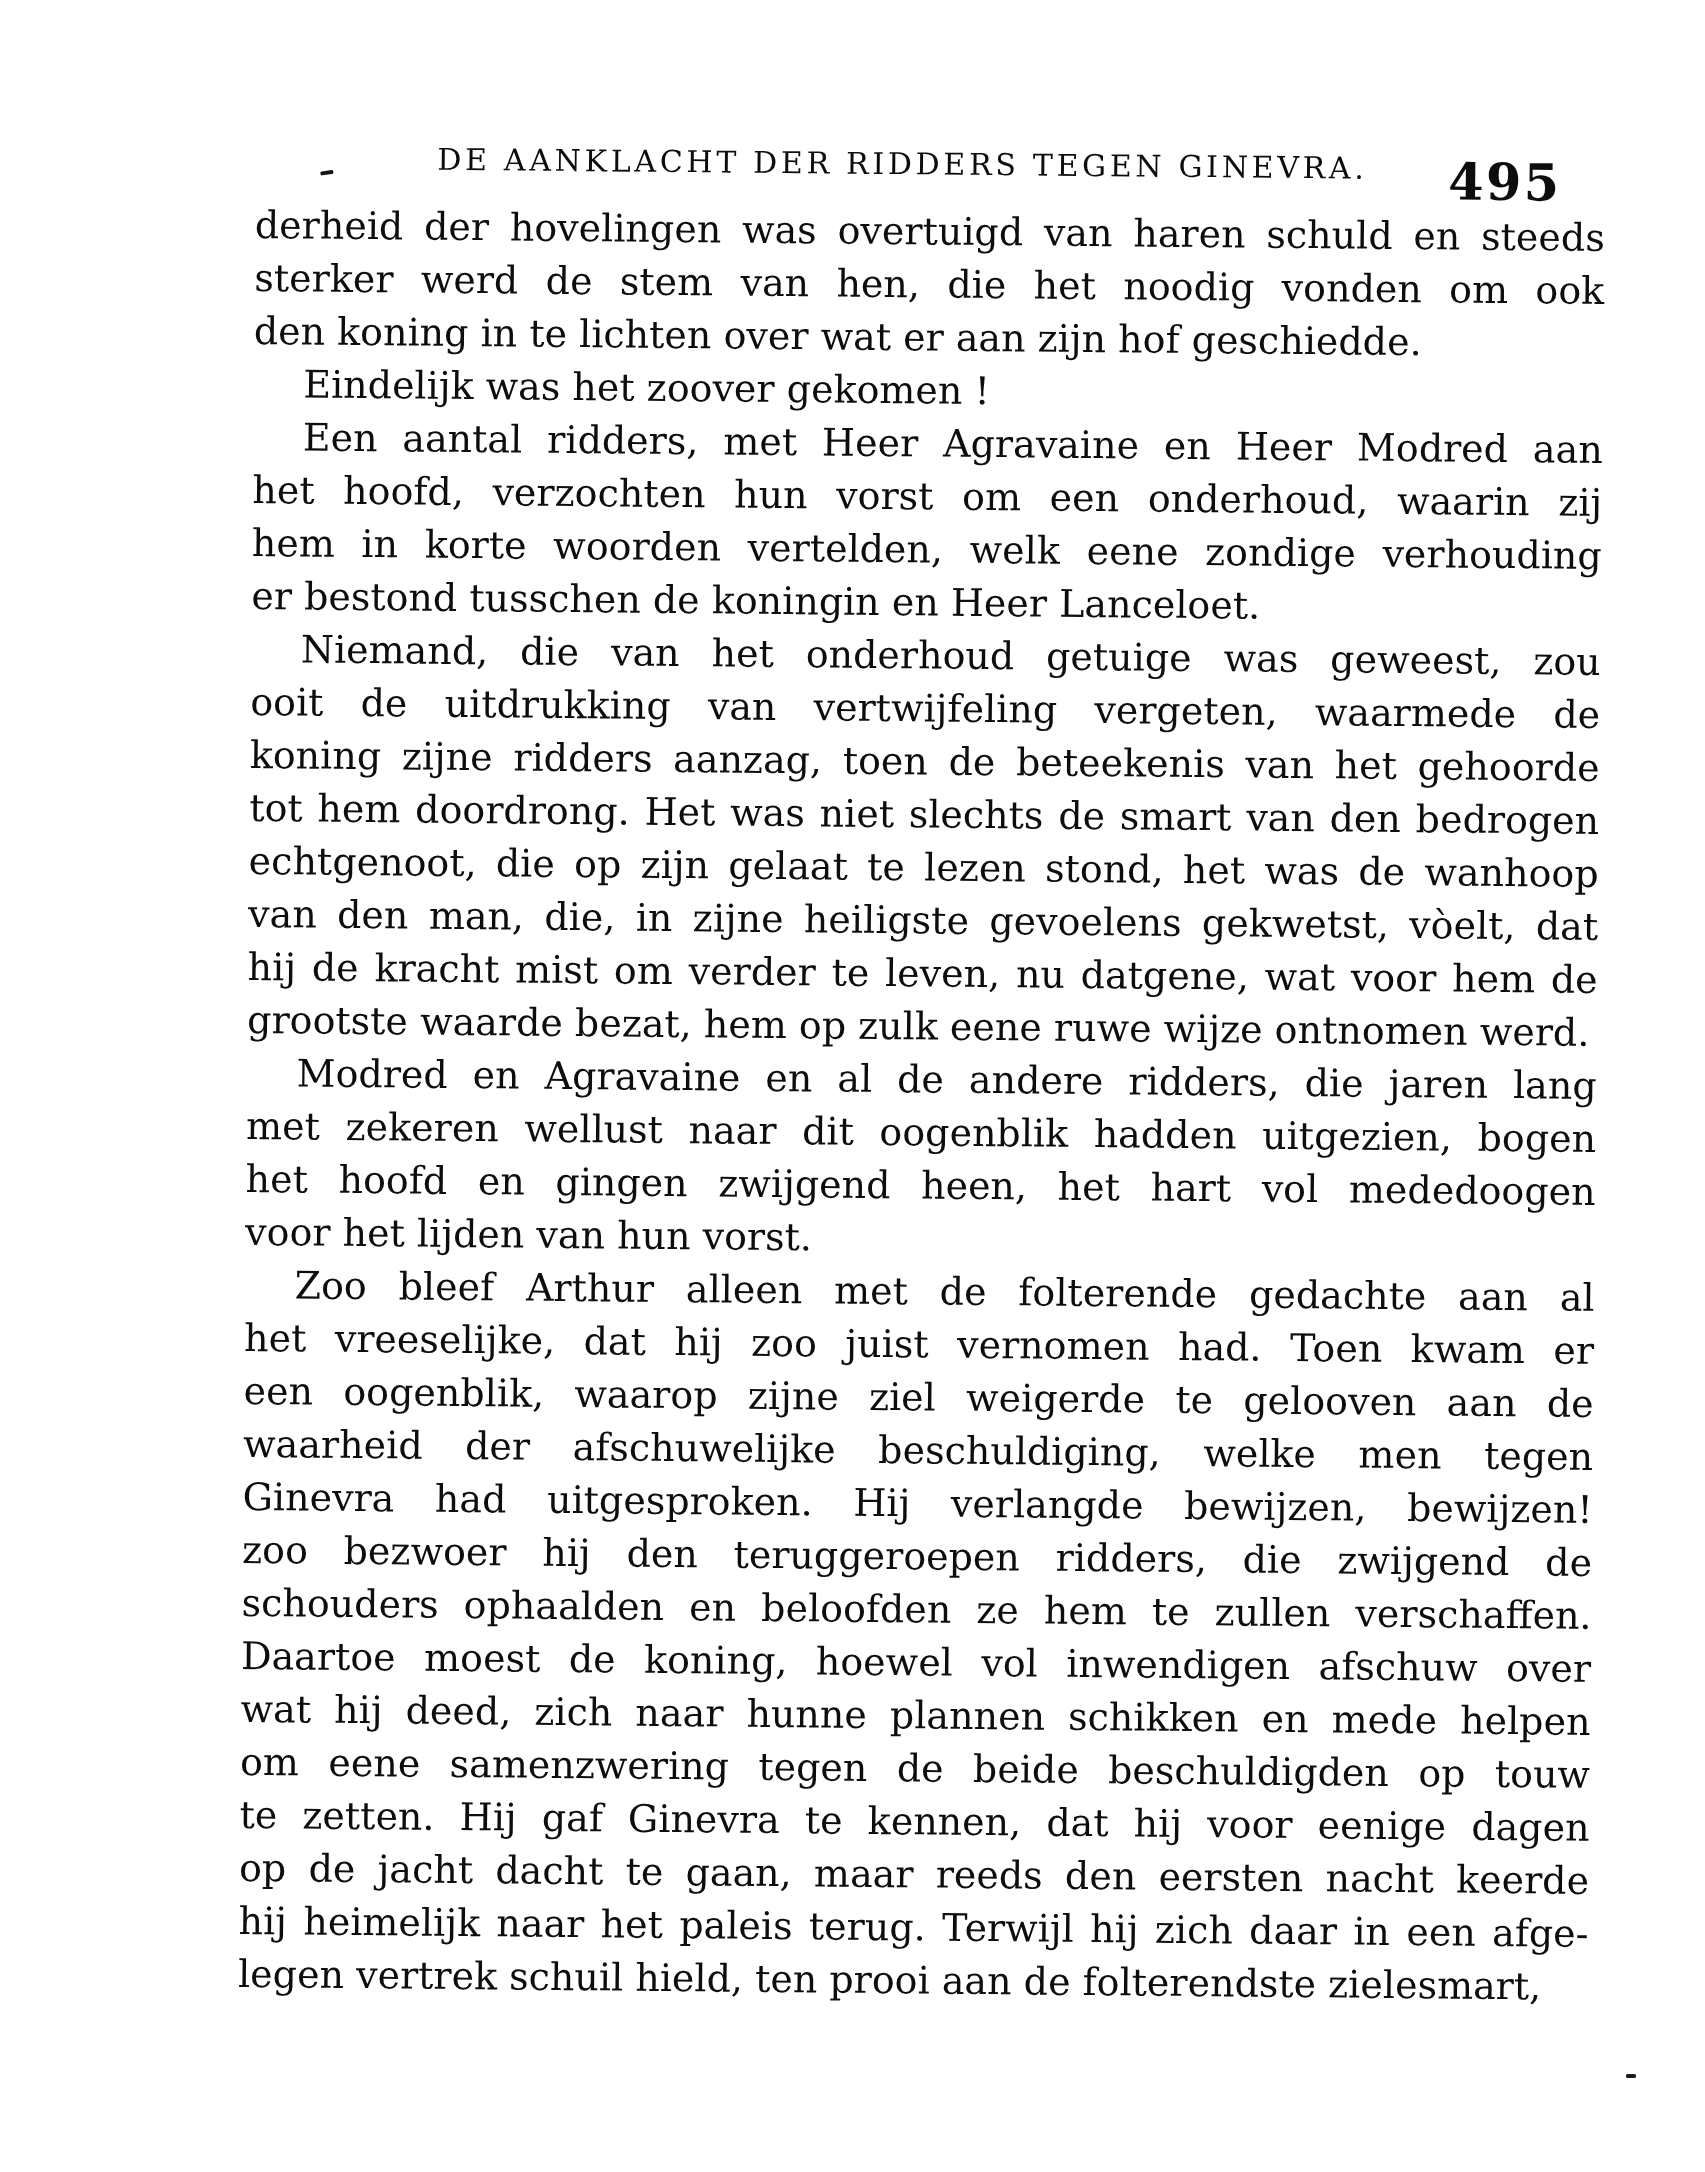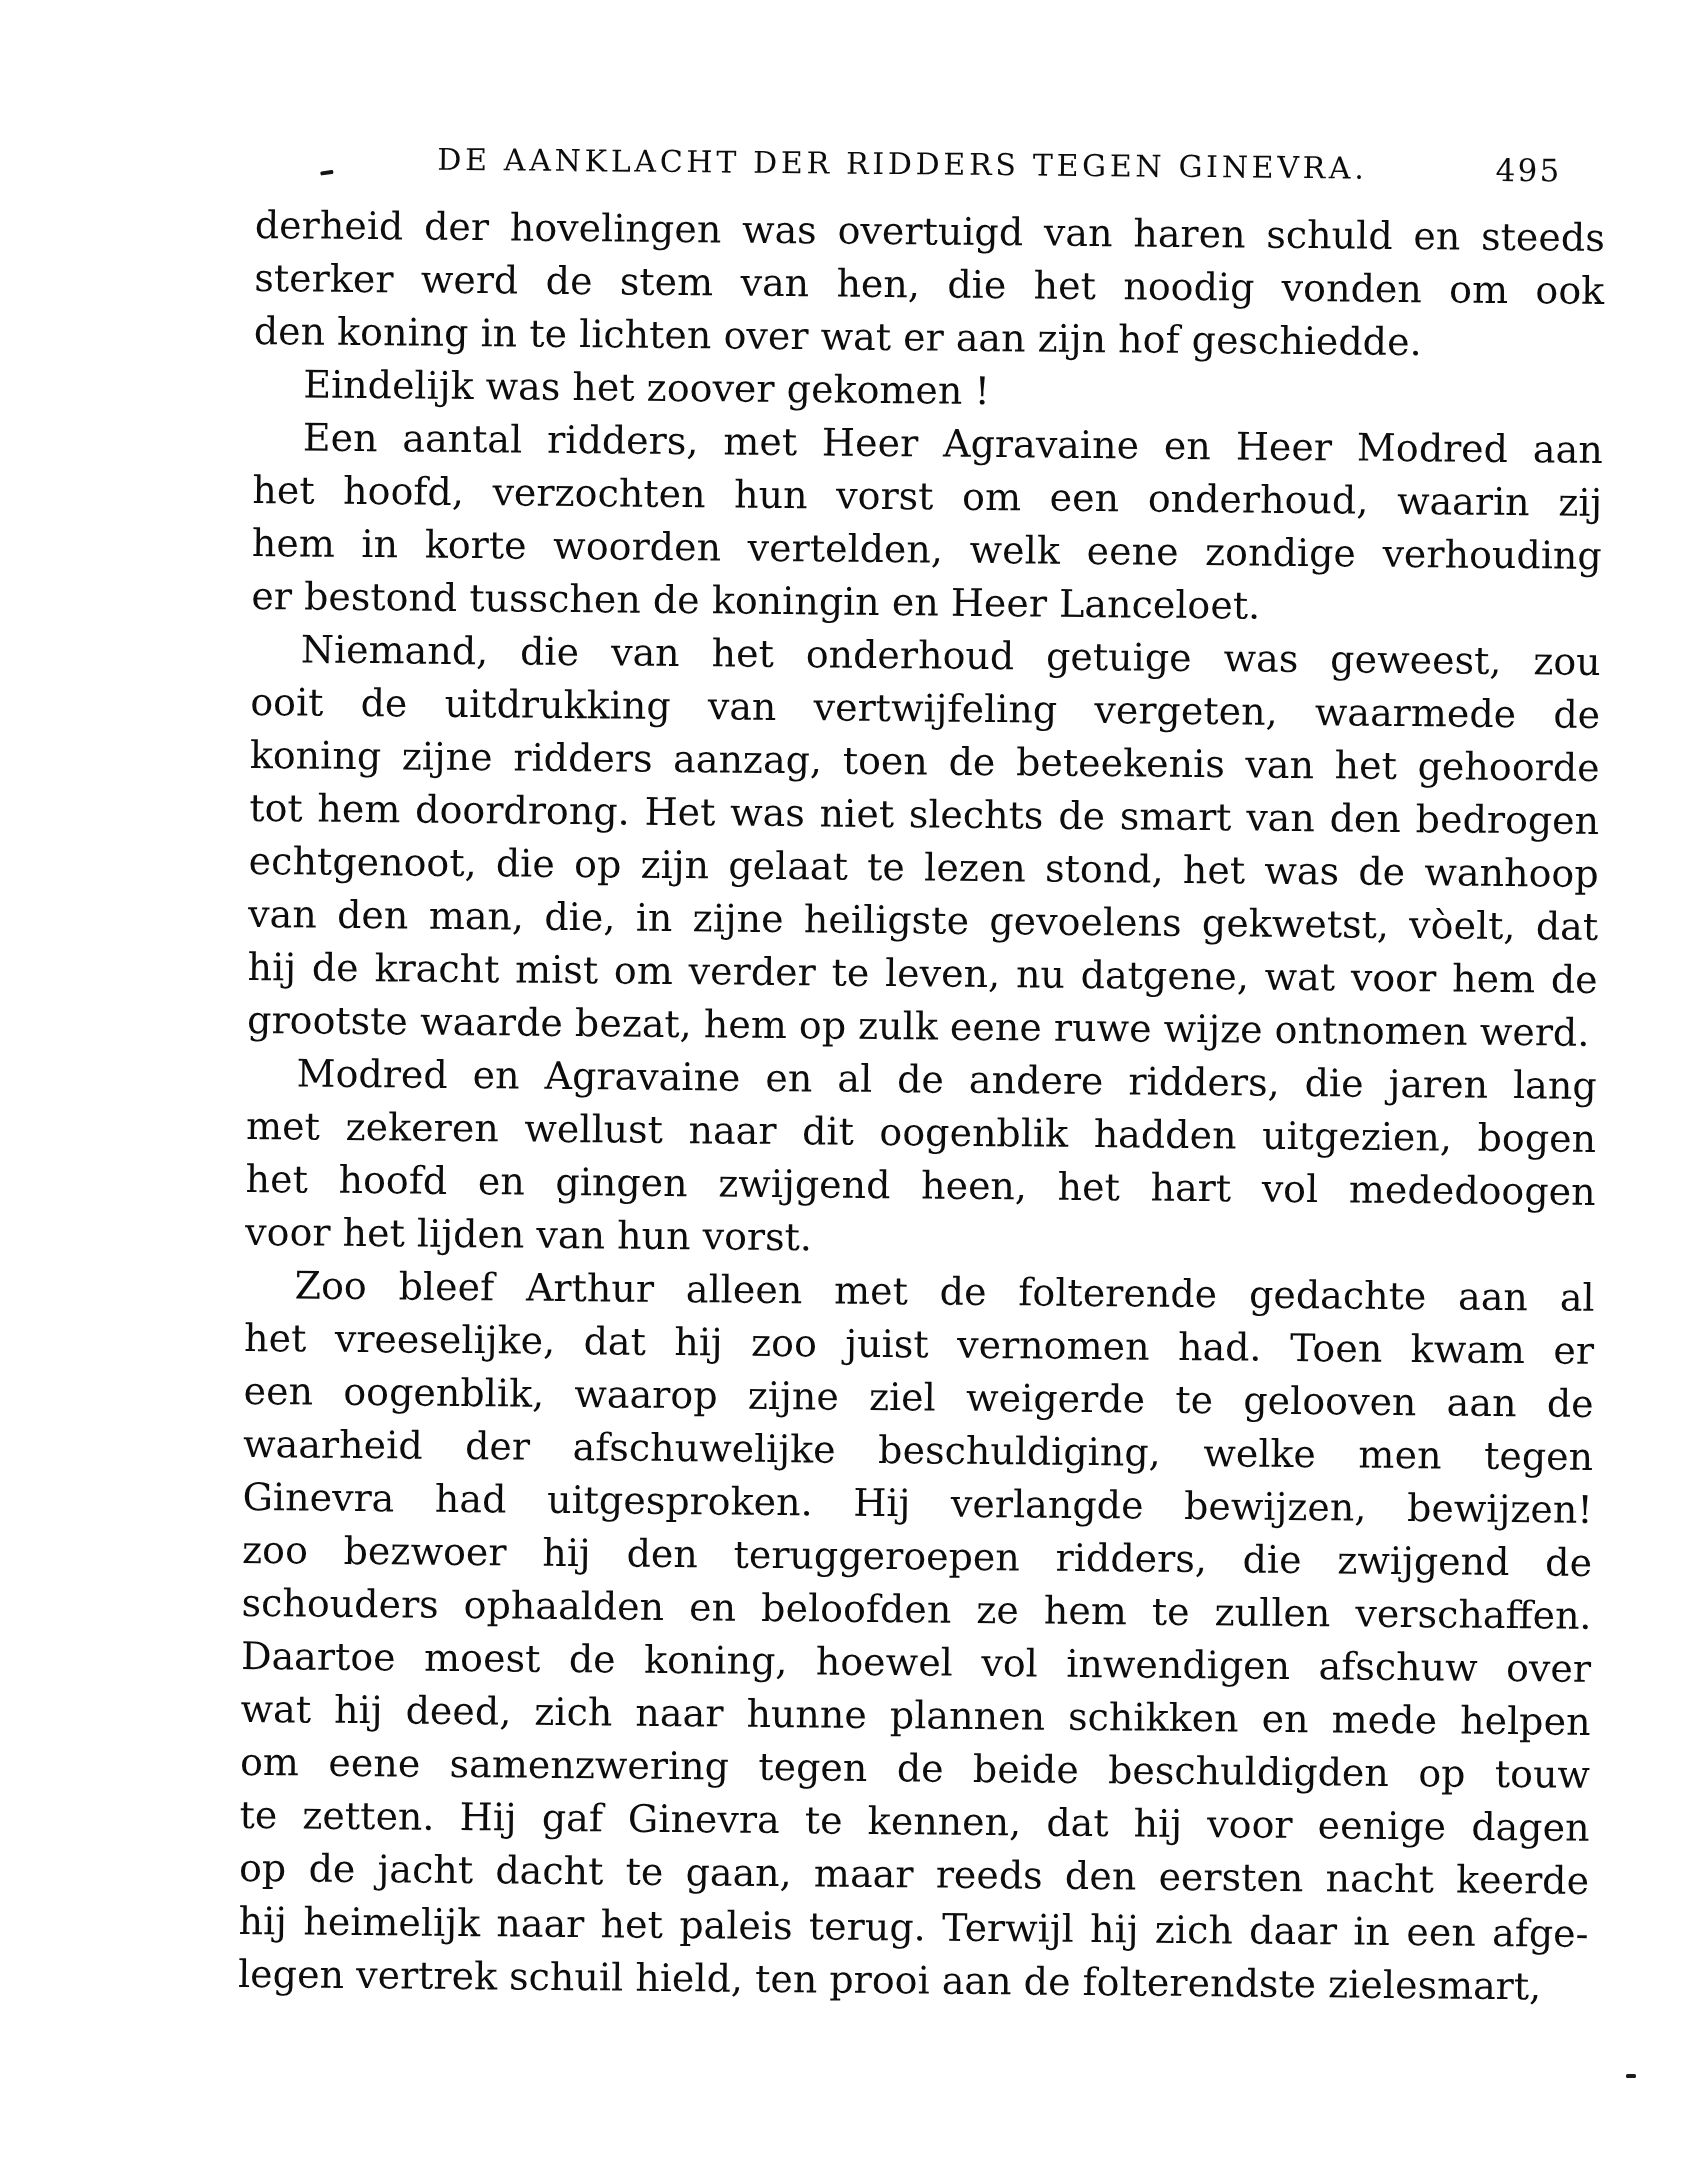--- a/index.html
+++ b/index.html
@@ -37,23 +37,23 @@
     margin-left: -28px;
     font-size: 30px;
     letter-spacing: 3.7px;
     white-space: nowrap;
     font-weight: normal;
   }
   .page-number {
     position: absolute;
     right: 44px;
     top: 4.4px;
-    font-size: 31px;
+    font-size: 51px;
     letter-spacing: 2.2px;
-    font-weight: normal;
+    font-weight: bold;
   }
   .body-text {
     position: absolute;
     top: 199px;
     left: 255px;
     width: 1350px;
     font-size: 38px;
     line-height: 53px;
   }
   .paragraph {

